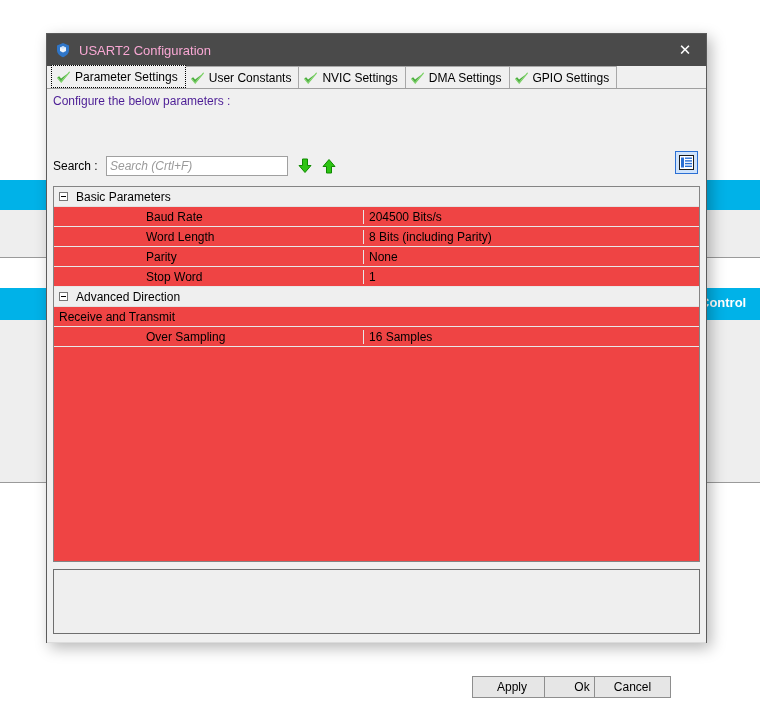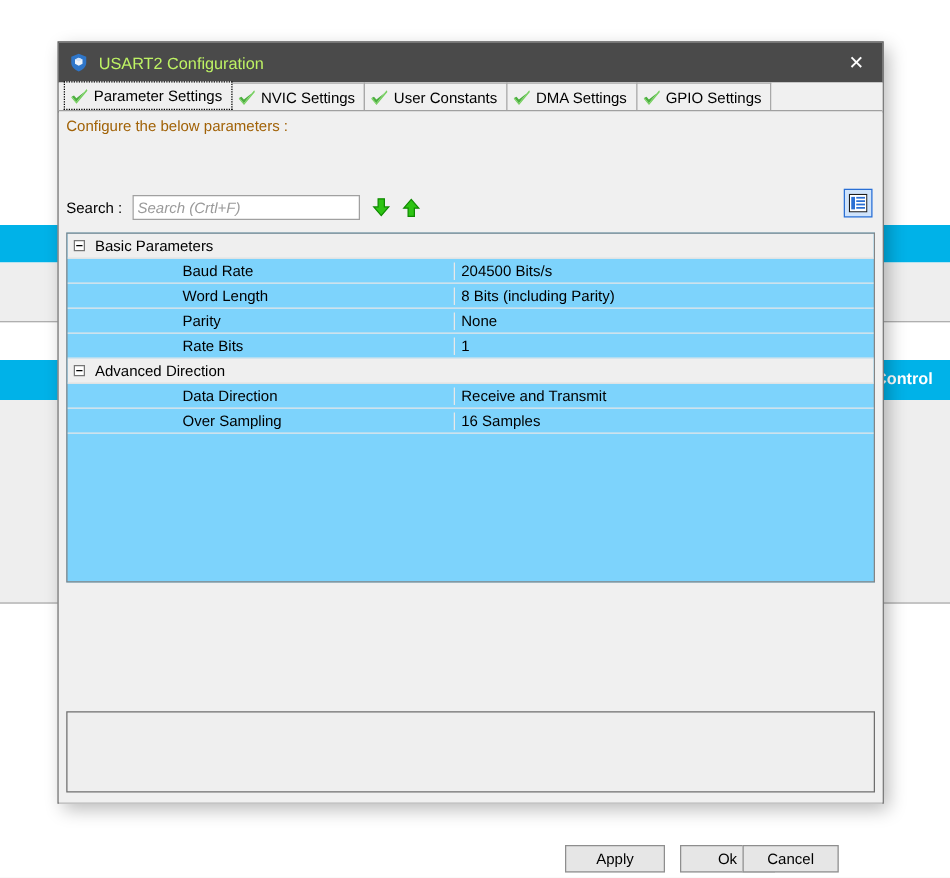--- a/index.html
+++ b/index.html
@@ -89,21 +89,21 @@
     padding: 0 0 0 8px;
     box-sizing: border-box;
   }
   #titlebar-shield {
     width: 16px; height: 16px;
     margin-right: 8px;
     flex: 0 0 auto;
     display: block;
   }
   #titlebar-title {
-    color: #bef264;
+    color: #f9a8d4;
     font-size: 13px;
     flex: 1 1 auto;
     white-space: nowrap;
     overflow: hidden;
   }
   #titlebar-close {
     width: 42px;
     height: 32px;
     display: flex;
     align-items: center;
@@ -159,21 +159,21 @@
     position: absolute;
     left: 0; top: 56px;
     right: 0; bottom: 0;
     background: #f0f0f0;
   }
   #instruction {
     position: absolute;
     left: 6px;
     top: 4px;
     font-size: 12px;
-    color: #a16207;
+    color: #4c1d95;
   }
 
   
   #search-row {
     position: absolute;
     left: 6px;
     top: 66px;
     right: 6px;
     height: 24px;
   }
@@ -221,22 +221,22 @@
     justify-content: center;
     cursor: pointer;
   }
 
   
   #param-table {
     position: absolute;
     left: 6px;
     top: 96px;
     right: 6px;
-    height: 280px;
-    background: #7dd3fc;
+    height: 376px;
+    background: #ef4444;
     border: 1px solid #848484;
     box-sizing: border-box;
     overflow: hidden;
   }
   .group-row {
     height: 20px;
     background: #efefef;
     border-bottom: 1px solid #e2e2e2;
     display: flex;
     align-items: center;
@@ -318,21 +318,21 @@
     background: #e6e6e6;
     border: 1px solid #8e8e8e;
     font-family: "Liberation Sans", sans-serif;
     font-size: 12px;
     color: #000000;
     cursor: pointer;
     text-align: center;
     line-height: 20px;
     padding: 0;
   }
-  #apply-button  { left: 405px; width: 80px; }
+  #apply-button  { left: 425px; width: 80px; }
   #ok-button     { left: 497px; width: 76px; }
   #cancel-button { left: 547px; width: 77px; }
 </style>
 </head>
 <body>
 
 <div id="bg-app">
 
   <div class="bg-band" id="bg-left-band-1"></div>
   <div class="bg-body" id="bg-left-body-1"></div>
@@ -369,29 +369,29 @@
         <path d="M1.5 7.2 L5 11.5 L13.4 1.2 L13.9 2.6 L5.2 12.9 L1 7.9 Z" fill="#76d05f"></path>
       </svg>
       <span>Parameter Settings</span>
     </div>
 
     <div class="tab">
       <svg class="tab-check" viewBox="0 0 15 14">
         <path d="M1.5 7.2 L5 11.5 L13.4 1.2 L11.9 3.2 L5.1 8.6 L3.2 6.3 Z" fill="#4caf3f"></path>
         <path d="M1.5 7.2 L5 11.5 L13.4 1.2 L13.9 2.6 L5.2 12.9 L1 7.9 Z" fill="#76d05f"></path>
       </svg>
-      <span>NVIC Settings</span>
+      <span>User Constants</span>
     </div>
 
     <div class="tab">
       <svg class="tab-check" viewBox="0 0 15 14">
         <path d="M1.5 7.2 L5 11.5 L13.4 1.2 L11.9 3.2 L5.1 8.6 L3.2 6.3 Z" fill="#4caf3f"></path>
         <path d="M1.5 7.2 L5 11.5 L13.4 1.2 L13.9 2.6 L5.2 12.9 L1 7.9 Z" fill="#76d05f"></path>
       </svg>
-      <span>User Constants</span>
+      <span>NVIC Settings</span>
     </div>
 
     <div class="tab">
       <svg class="tab-check" viewBox="0 0 15 14">
         <path d="M1.5 7.2 L5 11.5 L13.4 1.2 L11.9 3.2 L5.1 8.6 L3.2 6.3 Z" fill="#4caf3f"></path>
         <path d="M1.5 7.2 L5 11.5 L13.4 1.2 L13.9 2.6 L5.2 12.9 L1 7.9 Z" fill="#76d05f"></path>
       </svg>
       <span>DMA Settings</span>
     </div>
 
@@ -448,31 +448,30 @@
         <div class="param-name">Word Length</div>
         <div class="param-value">8 Bits (including Parity)</div>
       </div>
 
       <div class="param-row">
         <div class="param-name">Parity</div>
         <div class="param-value">None</div>
       </div>
 
       <div class="param-row">
-        <div class="param-name">Rate Bits</div>
+        <div class="param-name">Stop Word</div>
         <div class="param-value">1</div>
       </div>
 
       <div class="group-row">
         <span class="expander"></span>
         <span class="group-label">Advanced Direction</span>
       </div>
 
       <div class="param-row">
-        <div class="param-name">Data Direction</div>
         <div class="param-value">Receive and Transmit</div>
       </div>
 
       <div class="param-row">
         <div class="param-name">Over Sampling</div>
         <div class="param-value">16 Samples</div>
       </div>
 
     </div>
 

